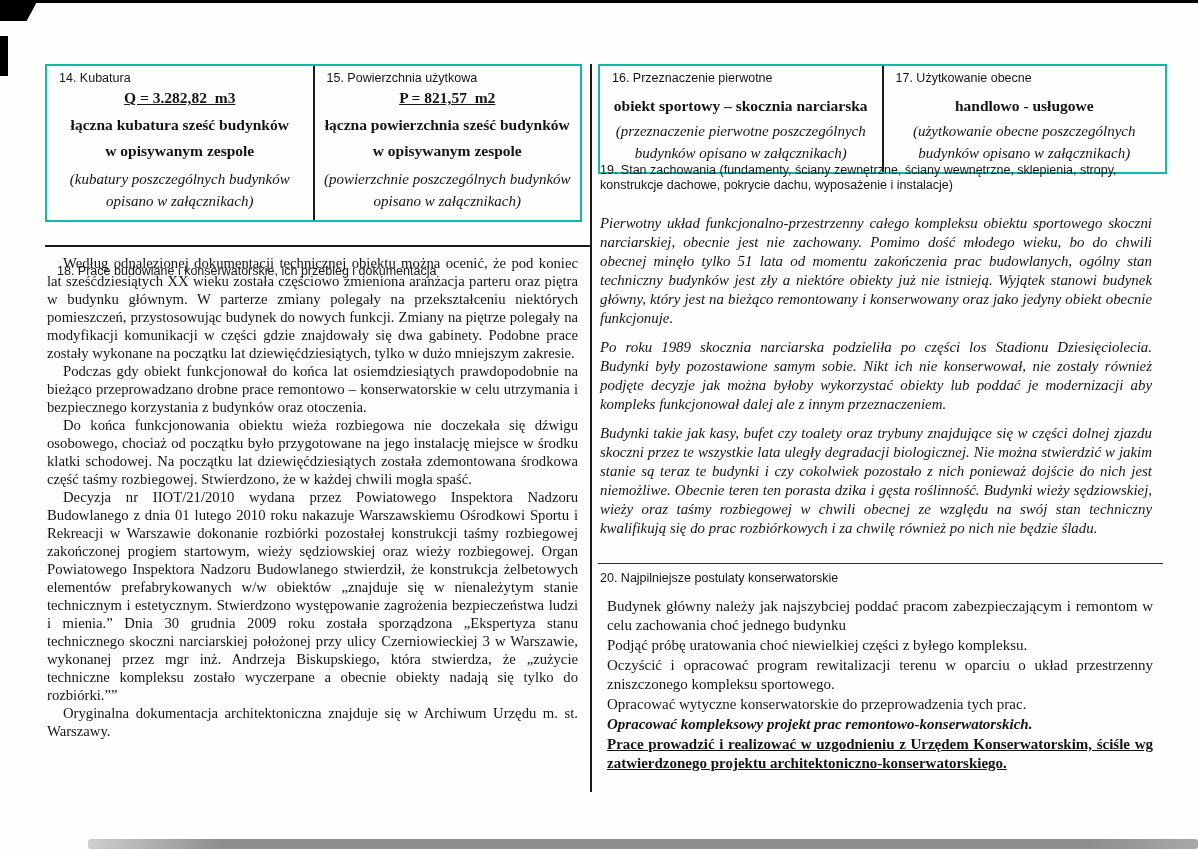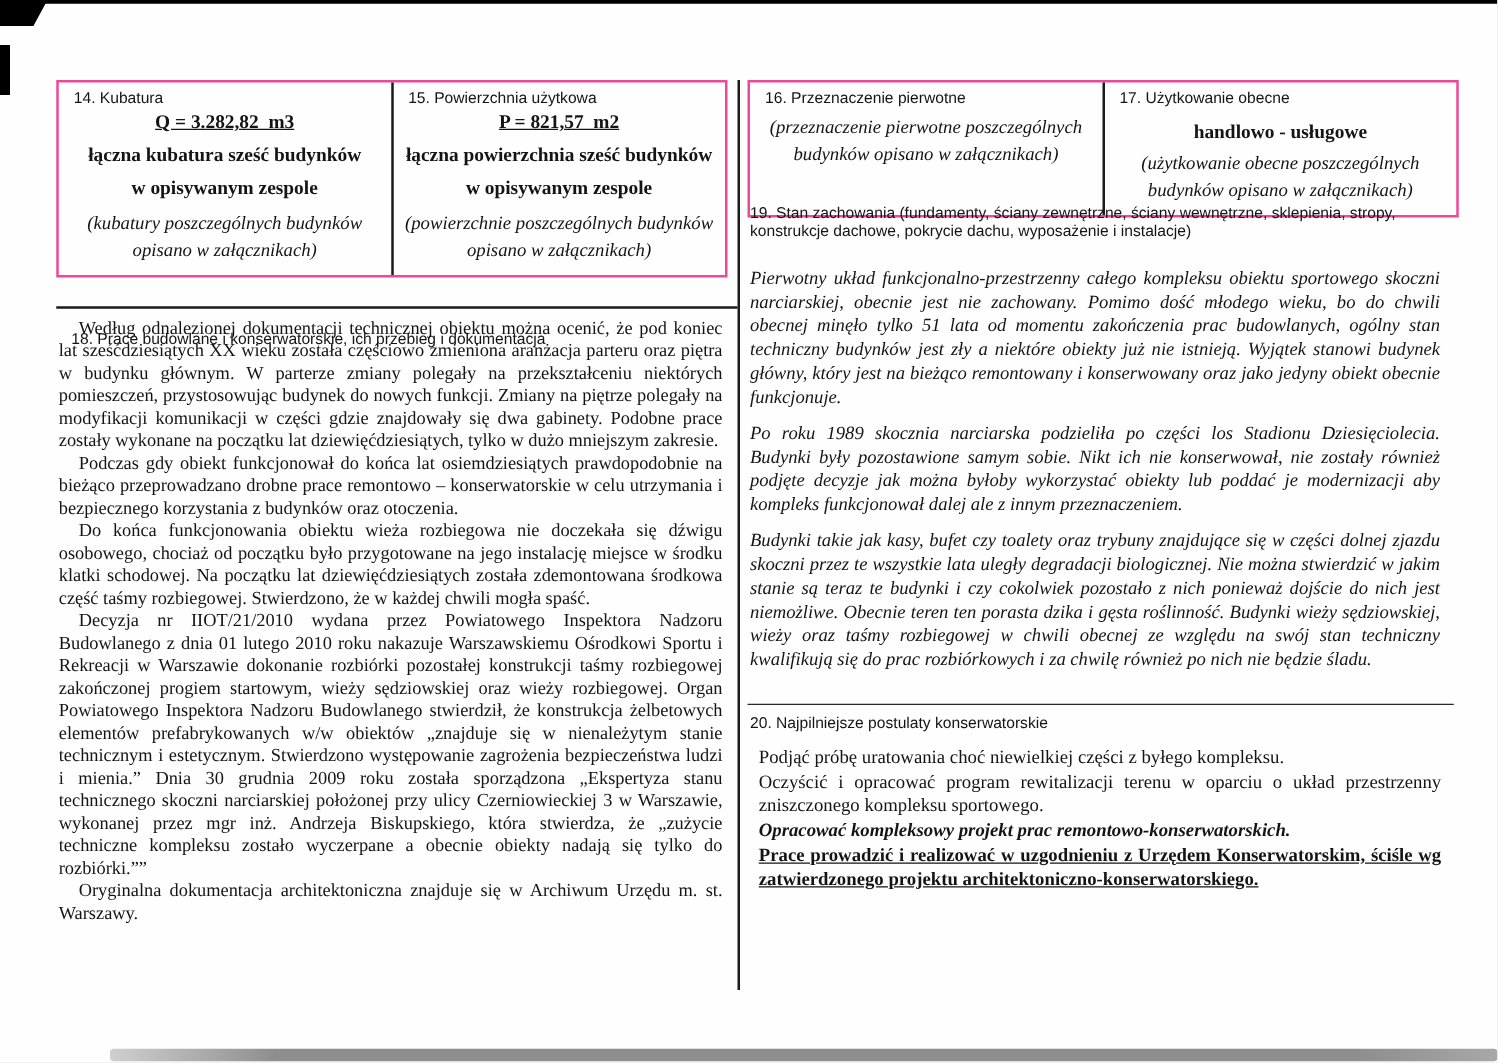--- a/index.html
+++ b/index.html
@@ -3,21 +3,21 @@
 <meta charset="utf-8">
 <style>
   html,body{margin:0;padding:0;}
   body{background:#d9d9d9;}
   .page{position:relative;width:1198px;height:850px;margin:0 auto;background:#fefefe;
         font-family:"Liberation Serif", serif;color:#141414;overflow:hidden;}
   .abs{position:absolute;}
   .rule{background:#1b1b1b;height:2px;}
   .thinrule{background:#2a2a2a;height:1px;}
   .vrule{background:#1b1b1b;width:2px;}
-  .box{border:2px solid #ec4899;display:flex;background:#fefefe;}
+  .box{border:2px solid #14b8a6;display:flex;background:#fefefe;}
   .cell{flex:1 1 0;min-width:0;}
   .cell + .cell{border-left:2px solid #1b1b1b;}
   .fieldlabel{font-family:"Liberation Sans", sans-serif;font-size:12.5px;line-height:14px;
               padding:5px 0 0 12px;}
   .ctr{text-align:center;line-height:17px;}
   .val{font-weight:bold;text-decoration:underline;font-size:15.5px;white-space:pre;}
   .bld{font-weight:bold;font-size:15.5px;}
   .ita{font-style:italic;font-size:15px;}
   .mt4{margin-top:4px}.mt5{margin-top:5px}.mt9{margin-top:9px}
   .mt10{margin-top:10px}.mt12{margin-top:12px}
@@ -64,20 +64,21 @@
       <div class="ctr bld mt10">łączna powierzchnia sześć budynków</div>
       <div class="ctr bld mt9">w opisywanym zespole</div>
       <div class="ctr ita mt12">(powierzchnie poszczególnych budynków</div>
       <div class="ctr ita mt5">opisano w załącznikach)</div>
     </div>
   </div>
 
   <div class="abs box" style="left:598px;top:64px;width:565px;height:106px;">
     <div class="cell">
       <div class="fieldlabel">16. Przeznaczenie pierwotne</div>
+      <div class="ctr bld mt12">obiekt sportowy – skocznia narciarska</div>
       <div class="ctr ita mt9">(przeznaczenie pierwotne poszczególnych</div>
       <div class="ctr ita mt5">budynków opisano w załącznikach)</div>
     </div>
     <div class="cell">
       <div class="fieldlabel">17. Użytkowanie obecne</div>
       <div class="ctr bld mt12">handlowo - usługowe</div>
       <div class="ctr ita mt9">(użytkowanie obecne poszczególnych</div>
       <div class="ctr ita mt5">budynków opisano w załącznikach)</div>
     </div>
   </div>
@@ -95,19 +96,21 @@
   <div class="abs heading" style="left:600px;top:163px;width:548px;">19. Stan zachowania (fundamenty, ściany zewnętrzne, ściany wewnętrzne, sklepienia, stropy, konstrukcje dachowe, pokrycie dachu, wyposażenie i instalacje)</div>
   <div class="abs flow19" style="left:600px;top:214px;width:552px;">
     <p>Pierwotny układ funkcjonalno-przestrzenny całego kompleksu obiektu sportowego skoczni narciarskiej, obecnie jest nie zachowany. Pomimo dość młodego wieku, bo do chwili obecnej minęło tylko 51 lata od momentu zakończenia prac budowlanych, ogólny stan techniczny budynków jest zły a niektóre obiekty już nie istnieją. Wyjątek stanowi budynek główny, który jest na bieżąco remontowany i konserwowany oraz jako jedyny obiekt obecnie funkcjonuje.</p>
     <p>Po roku 1989 skocznia narciarska podzieliła po części los Stadionu Dziesięciolecia. Budynki były pozostawione samym sobie. Nikt ich nie konserwował, nie zostały również podjęte decyzje jak można byłoby wykorzystać obiekty lub poddać je modernizacji aby kompleks funkcjonował dalej ale z innym przeznaczeniem.</p>
     <p>Budynki takie jak kasy, bufet czy toalety oraz trybuny znajdujące się w części dolnej zjazdu skoczni przez te wszystkie lata uległy degradacji biologicznej. Nie można stwierdzić w jakim stanie są teraz te budynki i czy cokolwiek pozostało z nich ponieważ dojście do nich jest niemożliwe. Obecnie teren ten porasta dzika i gęsta roślinność. Budynki wieży sędziowskiej, wieży oraz taśmy rozbiegowej w chwili obecnej ze względu na swój stan techniczny kwalifikują się do prac rozbiórkowych i za chwilę również po nich nie będzie śladu.</p>
   </div>
 
   <div class="abs thinrule" style="left:598px;top:563px;width:565px;"></div>
   <div class="abs heading" style="left:600px;top:571px;text-align:right;">20. Najpilniejsze postulaty konserwatorskie</div>
   <div class="abs flow20" style="left:607px;top:597px;width:546px;">
+    <p>Budynek główny należy jak najszybciej poddać pracom zabezpieczającym i remontom w celu zachowania choć jednego budynku</p>
     <p>Podjąć próbę uratowania choć niewielkiej części z byłego kompleksu.</p>
     <p>Oczyścić i opracować program rewitalizacji terenu w oparciu o układ przestrzenny zniszczonego kompleksu sportowego.</p>
+    <p>Opracować wytyczne konserwatorskie do przeprowadzenia tych prac.</p>
     <p class="b">Opracować kompleksowy projekt prac remontowo-konserwatorskich.</p>
     <p class="bu">Prace prowadzić i realizować w uzgodnieniu z Urzędem Konserwatorskim, ściśle wg zatwierdzonego projektu architektoniczno-konserwatorskiego.</p>
   </div>
 
 </div>
 
 </body></html>

